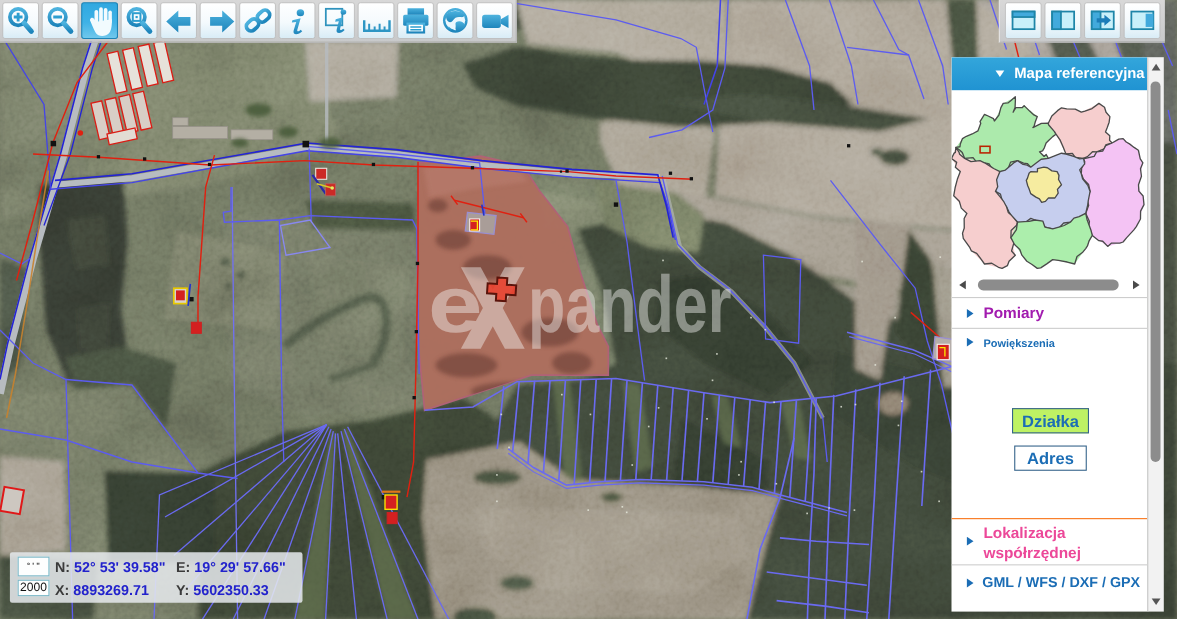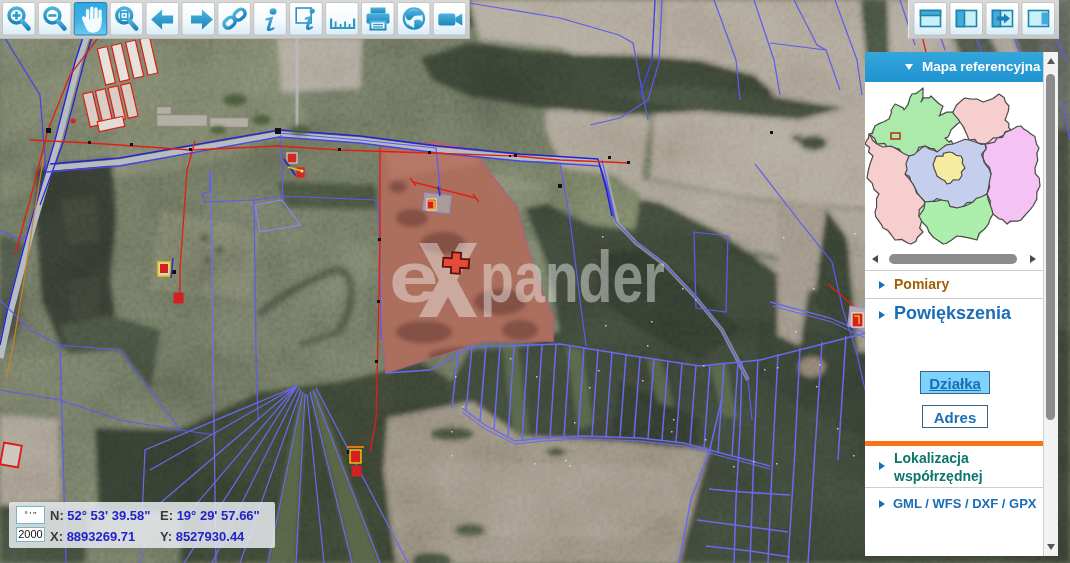--- a/index.html
+++ b/index.html
@@ -612,38 +612,38 @@
       <rect x="26" y="47" width="9" height="6" fill="none" stroke="#bb2200" stroke-width="1.4"></rect>
     </svg>
 
     <div style="position:absolute;left:4px;top:172px;width:170px;height:11px;">
       <span style="position:absolute;left:3px;top:1px;width:0;height:0;border-top:4.5px solid transparent;border-bottom:4.5px solid transparent;border-right:6px solid #4a4a4a;"></span>
       <span style="position:absolute;left:20px;top:0;width:128px;height:10px;background:#8c8c8c;border-radius:5px;"></span>
       <span style="position:absolute;right:3px;top:1px;width:0;height:0;border-top:4.5px solid transparent;border-bottom:4.5px solid transparent;border-left:6px solid #4a4a4a;"></span>
     </div>
   </div>
 
-  <div style="height:27px;border-top:1px solid #cdcdcd;color:#a16207;font-size:14px;font-weight:bold;line-height:27px;">
+  <div style="height:27px;border-top:1px solid #cdcdcd;color:#a21caf;font-size:14px;font-weight:bold;line-height:27px;">
     <span style="display:inline-block;width:0;height:0;border-top:4.5px solid transparent;border-bottom:4.5px solid transparent;border-left:6px solid #1b6db5;margin:0 9px 0 14px;"></span>Pomiary
   </div>
 
-  <div style="height:28px;border-top:1px solid #cdcdcd;color:#1b6db5;font-size:18px;font-weight:bold;line-height:28px;">
+  <div style="height:28px;border-top:1px solid #cdcdcd;color:#1b6db5;font-size:10px;font-weight:bold;line-height:28px;">
     <span style="display:inline-block;width:0;height:0;border-top:4.5px solid transparent;border-bottom:4.5px solid transparent;border-left:6px solid #1b6db5;margin:0 9px 0 14px;"></span>Powiększenia
   </div>
 
 
   <div style="height:114px;position:relative;">
 
 
-    <div style="position:absolute;left:55px;top:44px;width:70px;height:23px;border:1.5px solid #36648b;background:#7dd3fc;color:#1b6db5;font-size:15px;font-weight:bold;text-align:center;line-height:23px;box-sizing:border-box;text-decoration:underline;">Działka</div>
+    <div style="position:absolute;left:55px;top:44px;width:70px;height:23px;border:1.5px solid #36648b;background:#bef264;color:#1b6db5;font-size:15px;font-weight:bold;text-align:center;line-height:23px;box-sizing:border-box;">Działka</div>
 
     <div style="position:absolute;left:57px;top:78px;width:66px;height:23px;border:1.5px solid #36648b;background:#fff;color:#1b6db5;font-size:15px;font-weight:bold;text-align:center;line-height:23px;box-sizing:border-box;">Adres</div>
   </div>
 
-  <div style="height:41px;border-top:5px solid #f97316;color:#0f766e;font-size:14px;font-weight:bold;position:relative;">
+  <div style="height:41px;border-top:1px solid #f97316;color:#ec4899;font-size:14px;font-weight:bold;position:relative;margin-top:30px;">
     <span style="position:absolute;left:14px;top:16px;width:0;height:0;border-top:4.5px solid transparent;border-bottom:4.5px solid transparent;border-left:6px solid #1b6db5;"></span>
     <div style="padding:3px 0 0 29px;line-height:18px;">Lokalizacja<br>współrzędnej</div>
   </div>
 
   <div style="height:43px;border-top:1px solid #cdcdcd;color:#1b6db5;font-size:13px;font-weight:bold;line-height:32px;white-space:nowrap;">
     <span style="display:inline-block;width:0;height:0;border-top:4.5px solid transparent;border-bottom:4.5px solid transparent;border-left:6px solid #1b6db5;margin:0 8px 0 14px;"></span>GML / WFS / DXF / GPX
   </div>
 </div>
 
 <div id="vscroll" style="position:absolute;left:1043px;top:52px;width:14px;height:504px;background:#f2f2f2;border-left:1px solid #d0d0d0;">
@@ -653,14 +653,14 @@
 </div>
 
 <div id="coords" style="position:absolute;left:9px;top:502px;width:266px;height:46px;background:rgba(232,235,238,0.85);border-radius:2px;font-size:13px;font-weight:bold;white-space:nowrap;">
 
   <div style="position:absolute;left:7px;top:4px;width:27px;height:16px;background:#fdfefe;border:1.5px solid #79b7c7;font-size:7px;color:#333;text-align:center;line-height:15px;">° ' "</div>
 
   <div style="position:absolute;left:7px;top:25px;width:27px;height:13px;background:#fdfefe;border:1.5px solid #79b7c7;font-size:11px;font-weight:normal;color:#111;text-align:center;line-height:12px;">2000</div>
   <div style="position:absolute;left:41px;top:6px;color:#3a3a3a;">N: <span style="color:#2222cc;">52° 53' 39.58"</span></div>
   <div style="position:absolute;left:151px;top:6px;color:#3a3a3a;">E: <span style="color:#2222cc;">19° 29' 57.66"</span></div>
   <div style="position:absolute;left:41px;top:27px;color:#3a3a3a;">X: <span style="color:#2222cc;">8893269.71</span></div>
-  <div style="position:absolute;left:151px;top:27px;color:#3a3a3a;">Y: <span style="color:#2222cc;">8527930.44</span></div>
+  <div style="position:absolute;left:151px;top:27px;color:#3a3a3a;">Y: <span style="color:#2222cc;">5602350.33</span></div>
 </div>
 
 </body></html>

